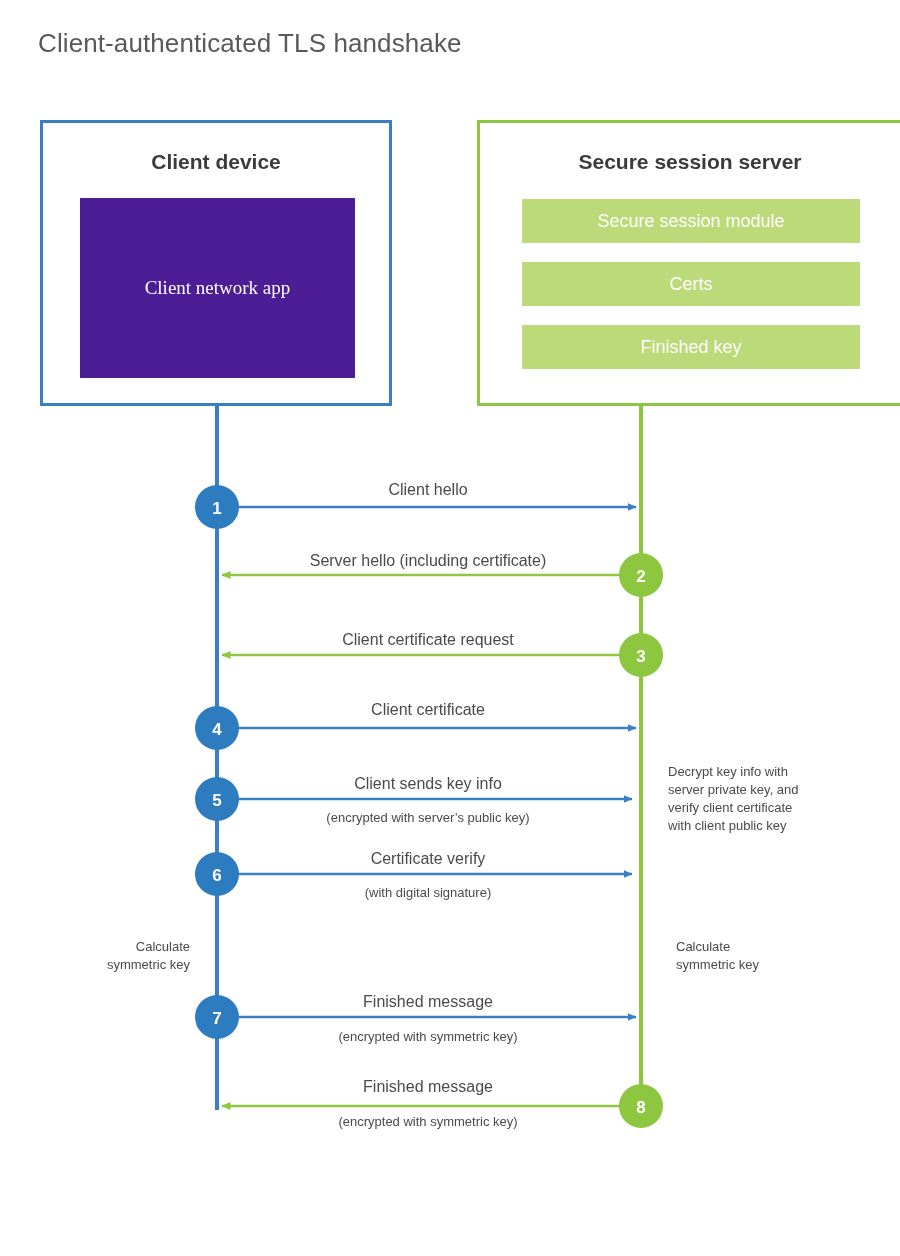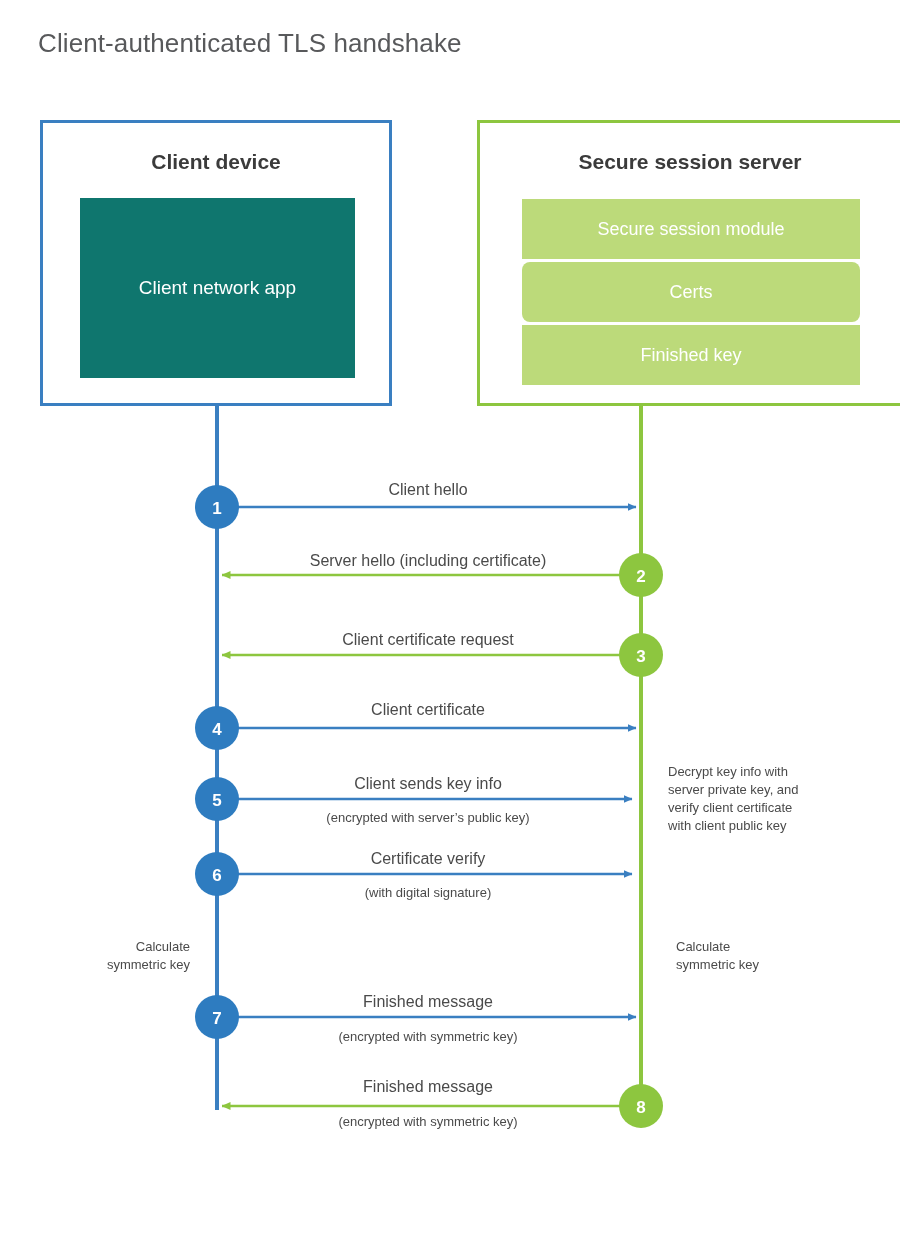--- a/index.html
+++ b/index.html
@@ -56,44 +56,45 @@
     font-size: 21px;
     font-weight: bold;
     color: #3b3b3b;
   }
   #client-app-block {
     position: absolute;
     left: 37px;
     top: 75px;
     width: 275px;
     height: 180px;
-    background: #0f766e;
+    background: #4c1d95;
     color: #ffffff;
     font-size: 19px;
     line-height: 26px;
     display: flex;
     align-items: center;
     justify-content: center;
     text-align: center;
+    font-family: Liberation Serif, serif;
   }
   .server-bar {
     position: absolute;
     left: 42px;
     width: 338px;
-    height: 60px;
+    height: 44px;
     background: #BCDA7A;
     color: #ffffff;
     font-size: 18px;
     display: flex;
     align-items: center;
     justify-content: center;
     text-align: center;
   }
   #server-bar-0 { top: 76px; }
-  #server-bar-1 { top: 139px; border-radius: 8px; }
+  #server-bar-1 { top: 139px; }
   #server-bar-2 { top: 202px; }
 
   
   #sequence-svg {
     position: absolute;
     left: 0; top: 0;
     width: 900px; height: 1256px;
   }
   .msg-label {
     font-family: "Liberation Sans", sans-serif;

